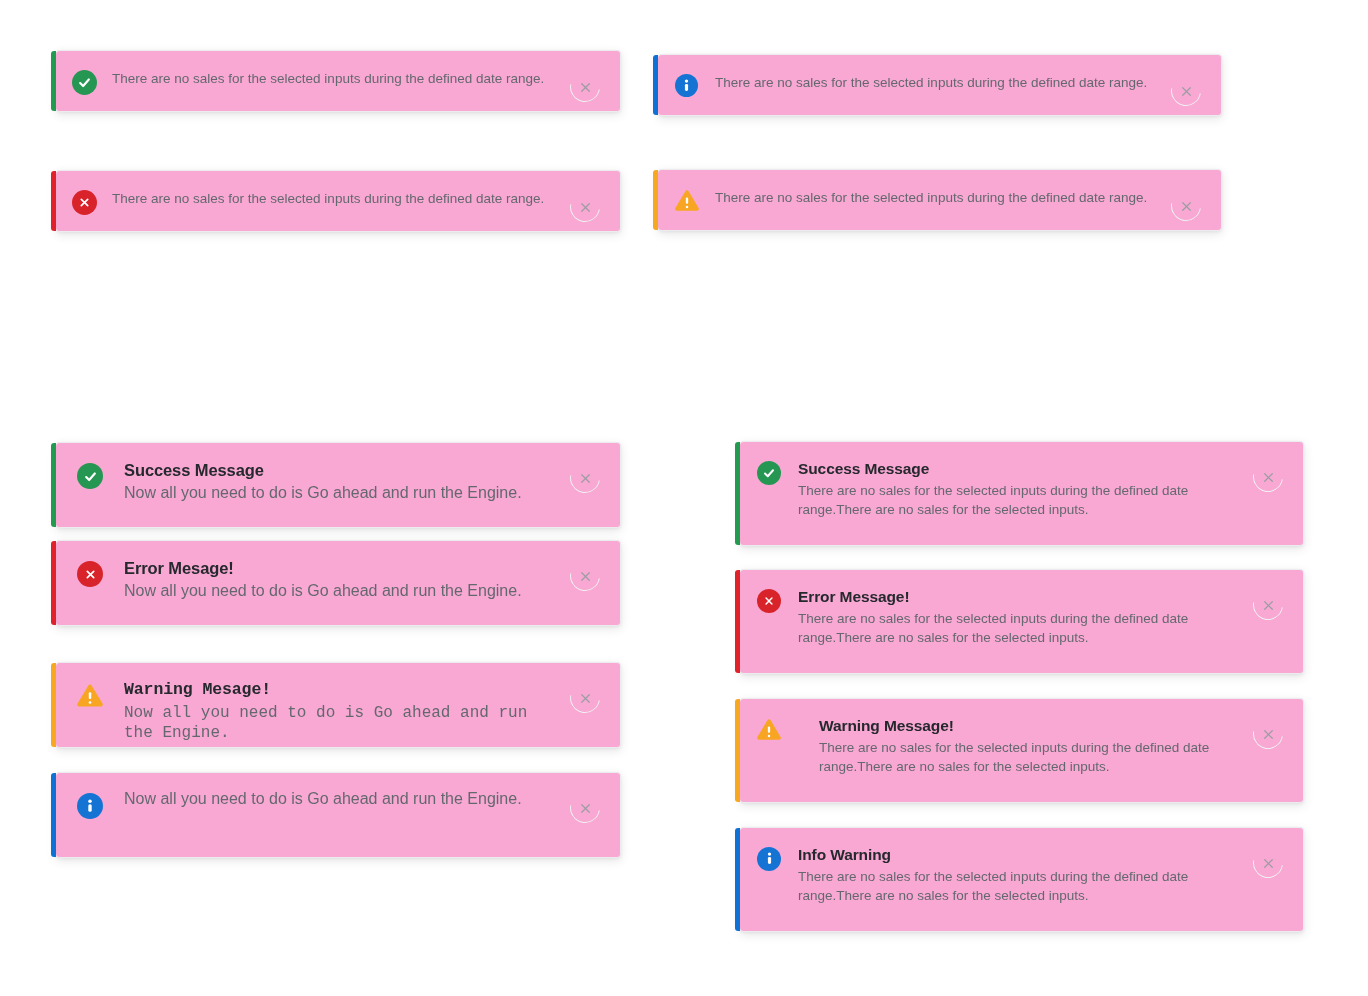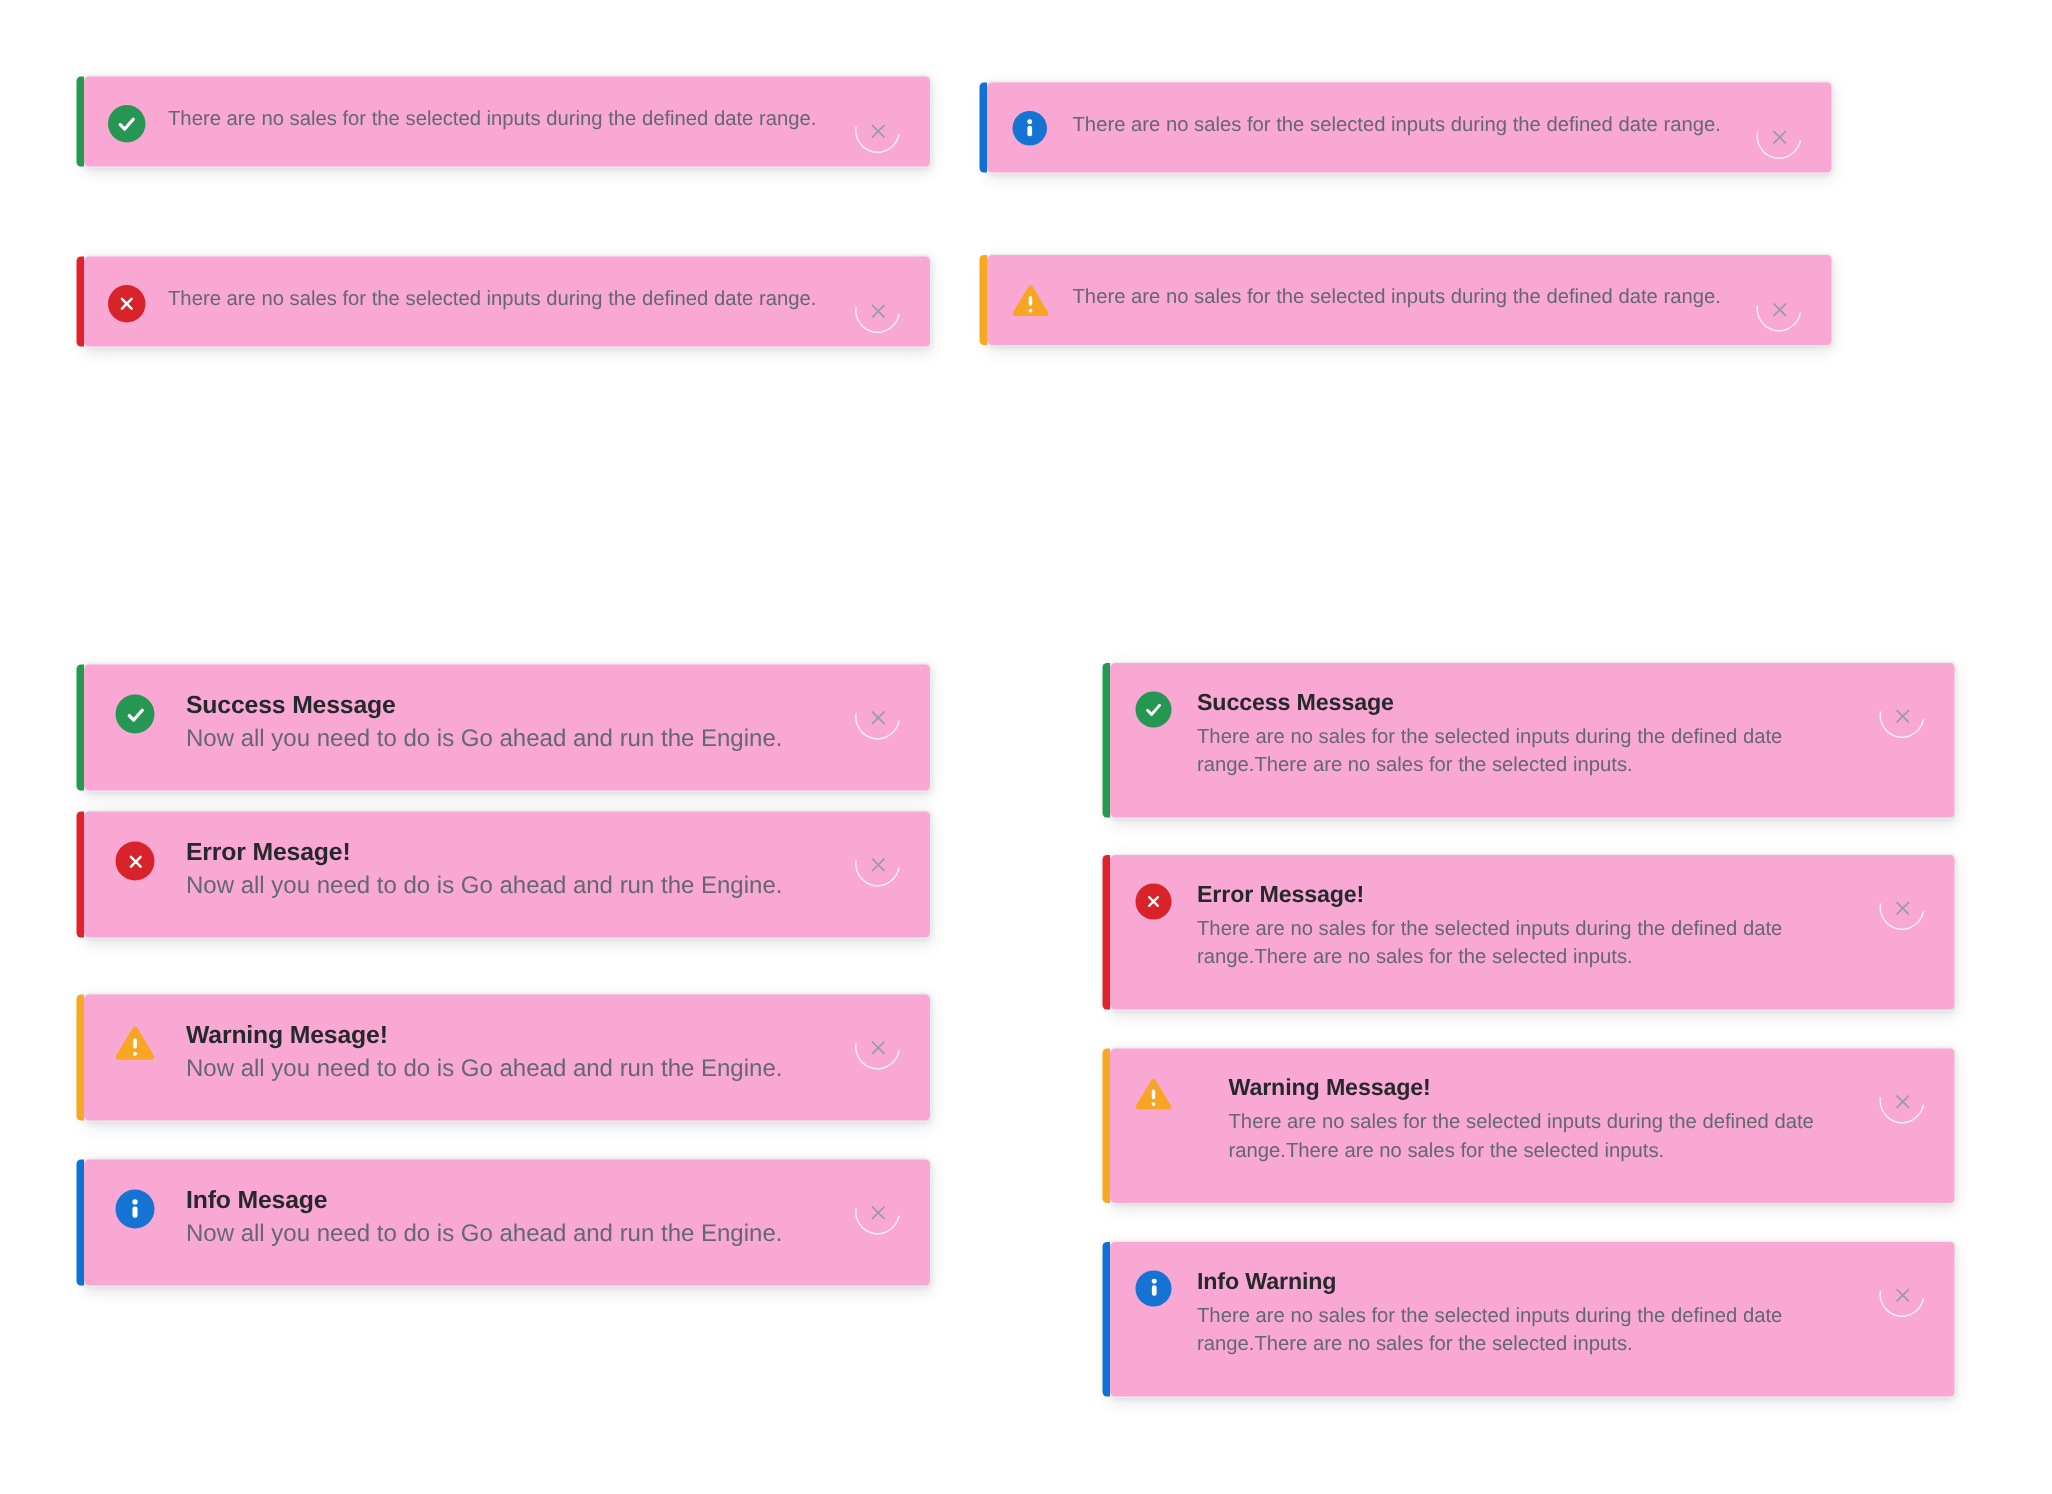--- a/index.html
+++ b/index.html
@@ -120,21 +120,21 @@
   #alert-tr-warning { top: 169px; height: 62px; }
 
   
   .bl { left: 56px; width: 565px; padding: 16px 0 16px 0; }
   .bl .icon-wrap { width: 68px; padding-top: 4px; }
   .bl .title { font-size: 16.5px; line-height: 22px; }
   .bl .body-text { font-size: 16px; line-height: 20px; }
   .bl .close-btn { margin: 4px 20px 0 10px; }
   #alert-bl-success { top: 442px; height: 86px; }
   #alert-bl-error   { top: 540px; height: 86px; }
-  #alert-bl-warning { top: 662px; height: 86px; }
+  #alert-bl-warning { top: 662px; height: 86px; font-family: Liberation Mono, monospace; }
   #alert-bl-info    { top: 772px; height: 86px; }
 
   
   .br { left: 740px; width: 564px; padding: 16px 0 16px 0; }
   .br .icon-wrap { width: 58px; padding-top: 3px; }
   .br .title { font-size: 15.5px; line-height: 21px; }
   .br .body-text { font-size: 13.5px; line-height: 19px; }
   .br .close-btn { margin: 4px 20px 0 10px; }
   #alert-br-success { top: 441px; height: 105px; }
   #alert-br-error   { top: 569px; height: 105px; }
@@ -317,21 +317,20 @@
     <span class="accent"></span>
     <span class="icon-wrap">
       <span class="badge info" style="width:26px;height:26px;">
         <svg width="10" height="15" viewBox="0 0 10 16" fill="#fff">
             <circle cx="5" cy="2.4" r="1.9"></circle>
             <rect x="3.2" y="5.6" width="3.6" height="8" rx="1.6"></rect>
           </svg>
       </span>
     </span>
     <span class="content">
-      <p class="title">Info Mesage</p>
       <p class="body-text">Now all you need to do is Go ahead and run the Engine.</p>
     </span>
     <span class="close-btn">
       <span class="ring"></span>
       <span class="xmark">
         <svg width="13" height="13" viewBox="0 0 24 24" fill="none" stroke="currentColor" stroke-width="2.2" stroke-linecap="round">
             <line x1="5" y1="5" x2="19" y2="19"></line>
             <line x1="19" y1="5" x2="5" y2="19"></line>
           </svg>
       </span>

